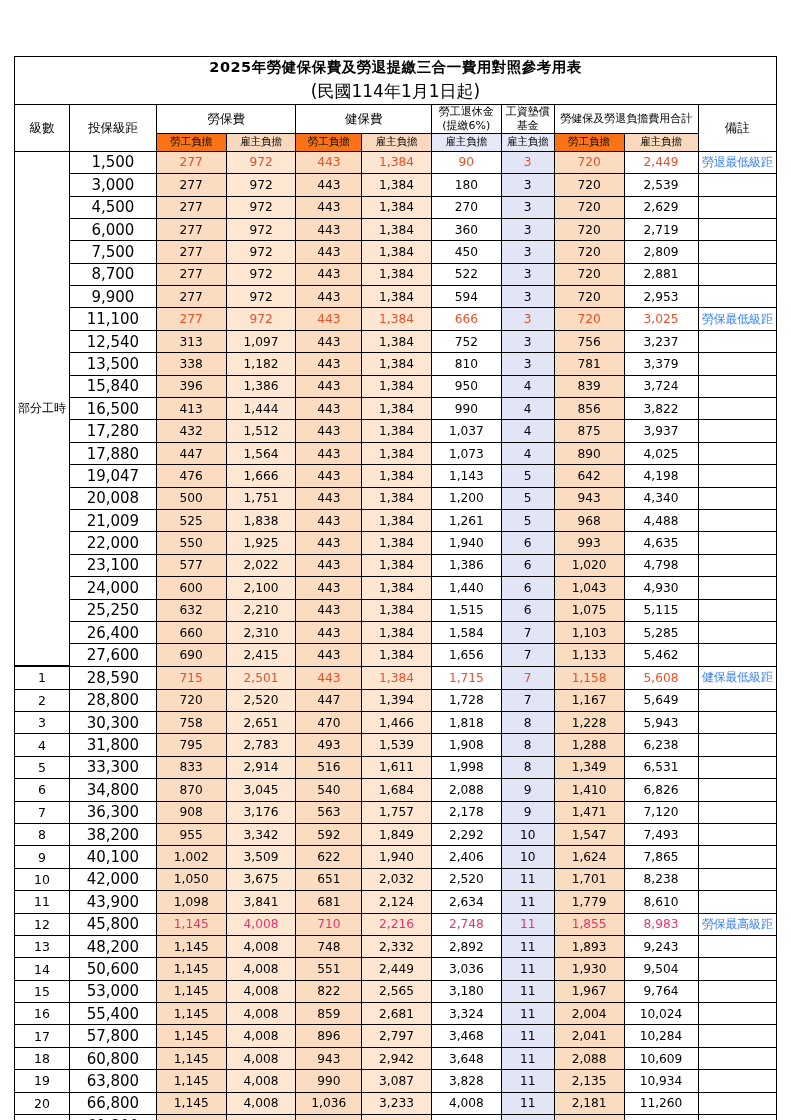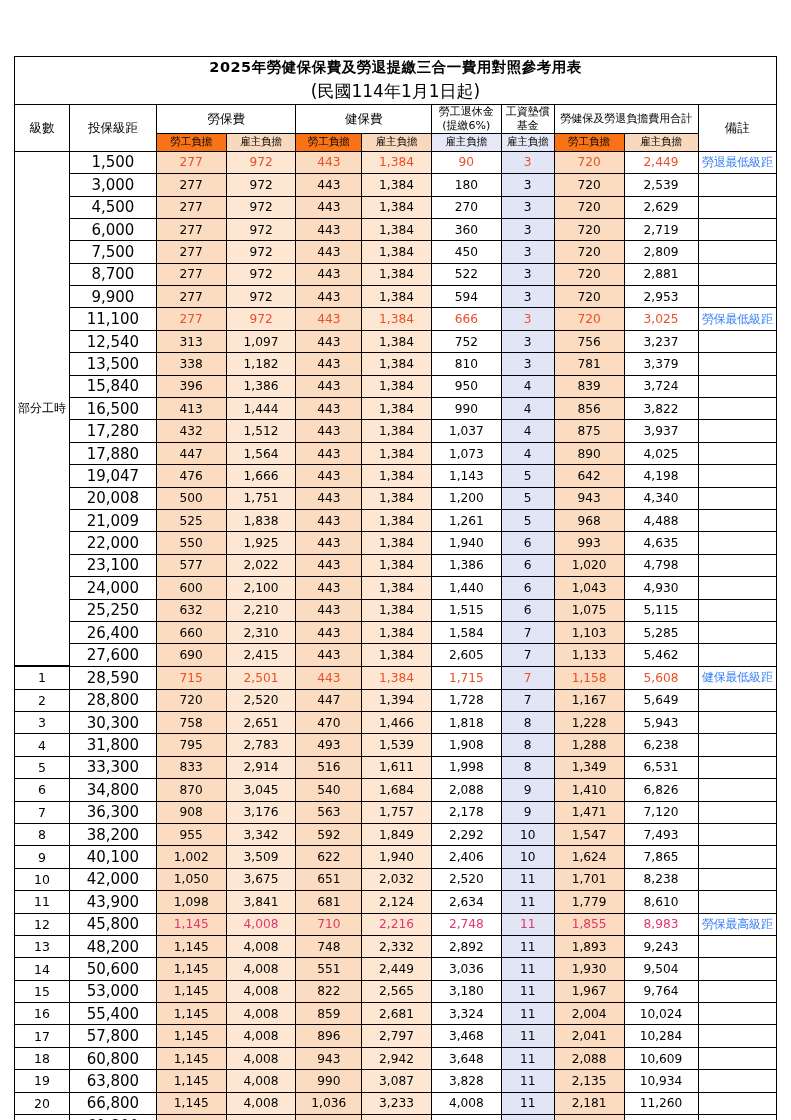--- a/index.html
+++ b/index.html
@@ -399,21 +399,21 @@
           <td class="num c-orange">1,103</td>
           <td class="num c-white">5,285</td>
           <td class="note"></td>
         </tr>
         <tr class="row">
           <td class="amount c-white">27,600</td>
           <td class="num c-orange">690</td>
           <td class="num c-orange-l">2,415</td>
           <td class="num c-orange">443</td>
           <td class="num c-orange-l">1,384</td>
-          <td class="num c-white">2,605</td>
+          <td class="num c-white">1,656</td>
           <td class="num c-blue">7</td>
           <td class="num c-orange">1,133</td>
           <td class="num c-white">5,462</td>
           <td class="note"></td>
         </tr>
         <tr class="row">
           <td class="grade thick-top">1</td>
           <td class="amount c-white">28,590</td>
           <td class="num c-orange red">715</td>
           <td class="num c-orange-l red">2,501</td>

